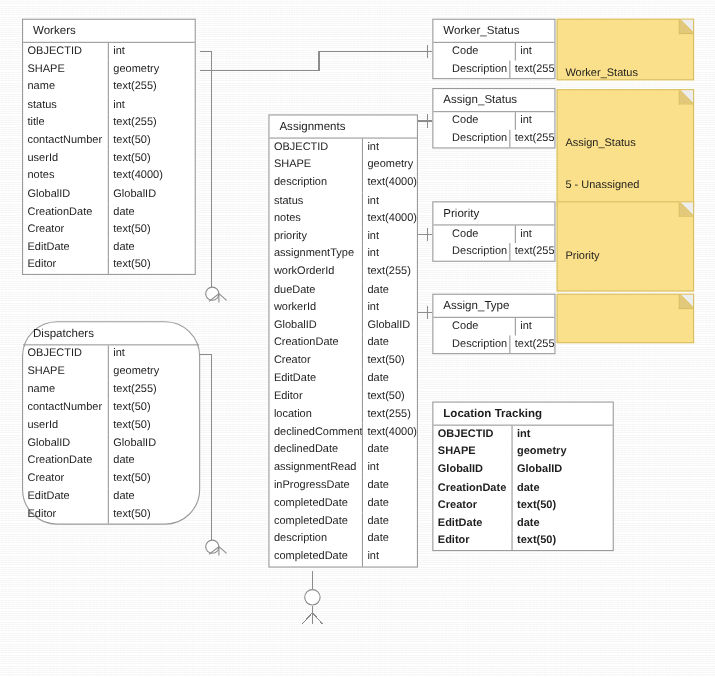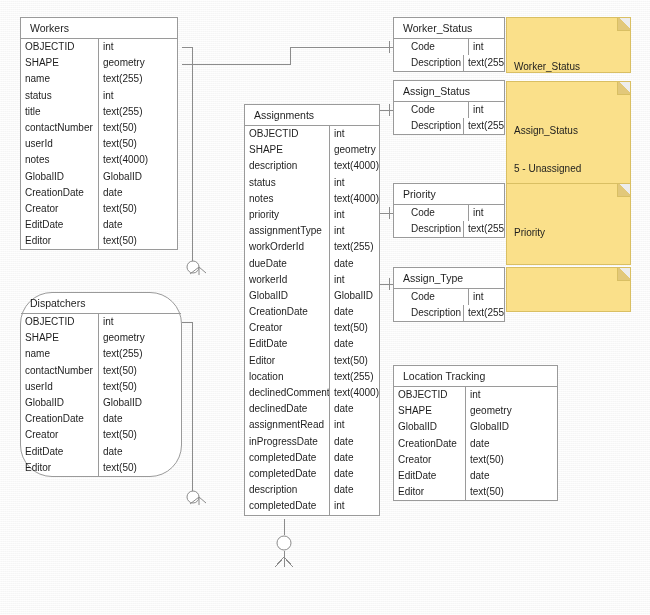--- a/index.html
+++ b/index.html
@@ -414,21 +414,21 @@
           <span class="attr-name">Code</span>
           <span class="attr-type">int</span>
         </div>
       <div class="attr-row">
           <span class="attr-name">Description</span>
           <span class="attr-type">text(255)</span>
         </div>
     </div>
   </div>
 
-  <div class="entity split-72" style="left:393px; top:365px; width:165px;">
+  <div class="entity split-72" style="left:393px; top:365px; width:165px;font-weight:bold;">
     <div class="entity-title">Location Tracking</div>
     <div class="entity-body">
       <div class="attr-row">
           <span class="attr-name">OBJECTID</span>
           <span class="attr-type">int</span>
         </div>
       <div class="attr-row">
           <span class="attr-name">SHAPE</span>
           <span class="attr-type">geometry</span>
         </div>

